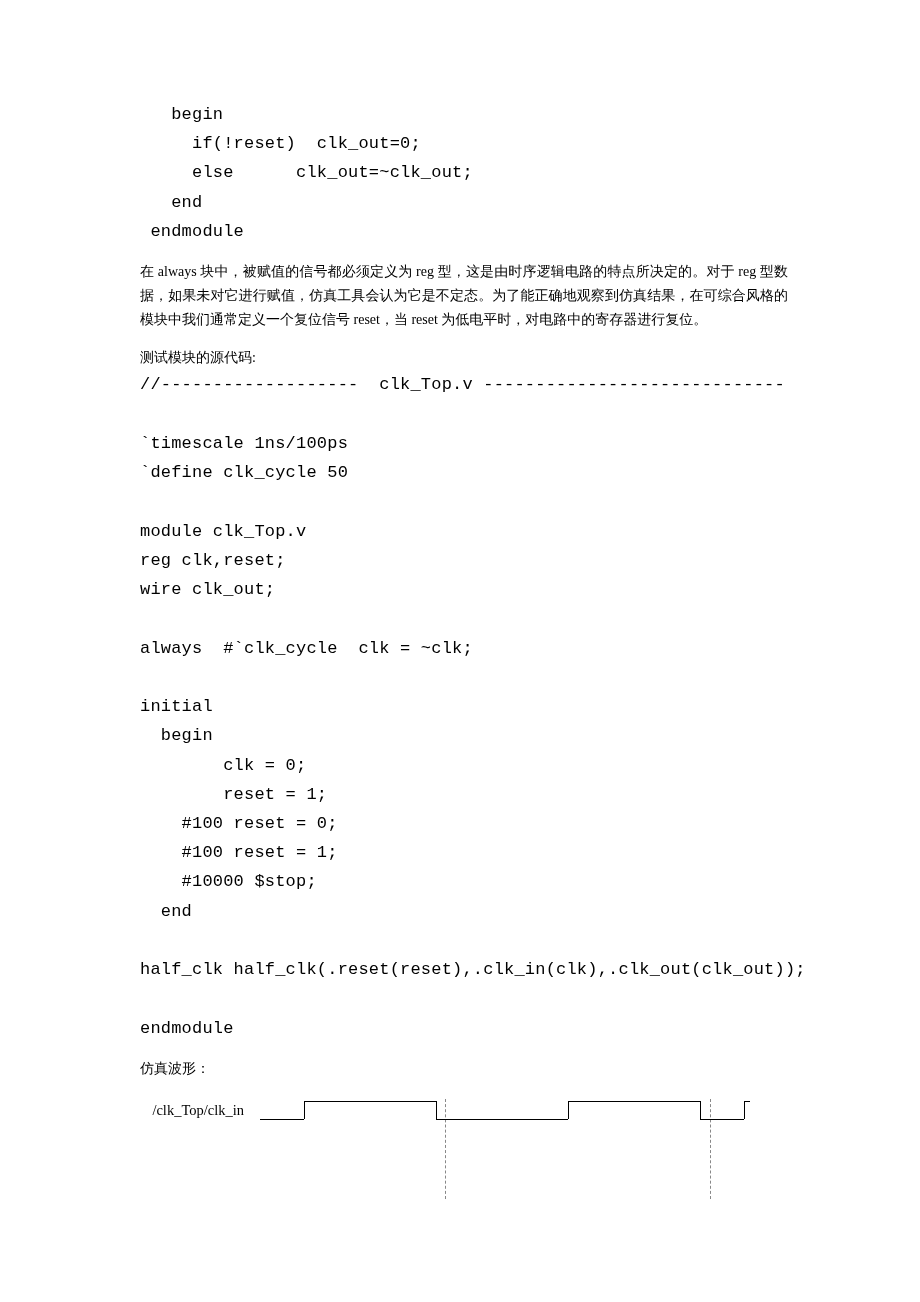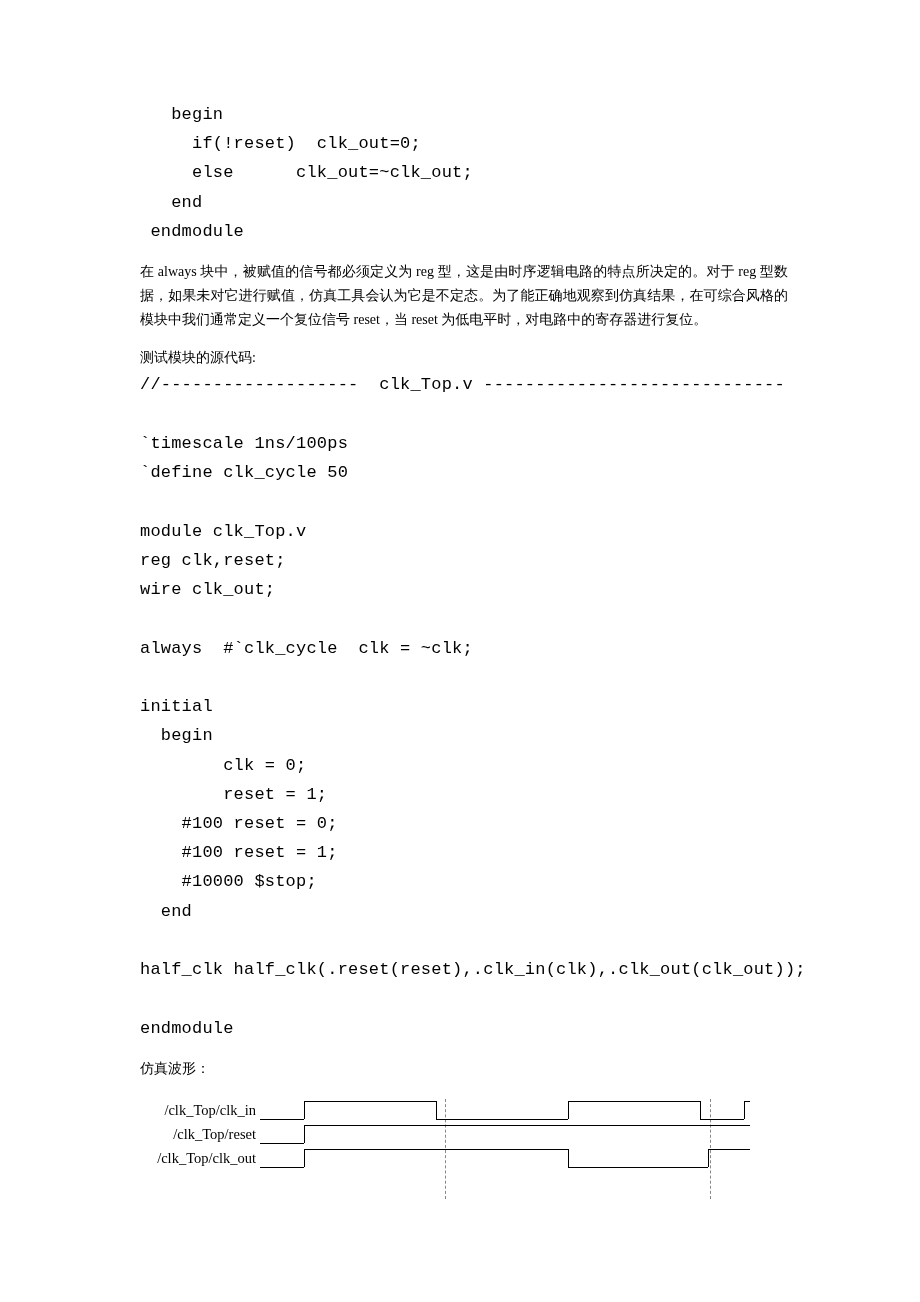--- a/index.html
+++ b/index.html
@@ -26,20 +26,21 @@
   .para {
     font-family: "SimSun", "宋体", serif;
     font-size: 14px;
     line-height: 1.72;
     text-align: justify;
   }
   .wrow {
     display: flex;
     align-items: center;
     height: 24px;
+    gap: 12px;
   }
   .wlabel {
     width: 120px;
     text-align: right;
     padding-right: 4px;
   }
   .wsig {
     position: relative;
     height: 24px;
     flex: 0 0 490px;
@@ -132,40 +133,14 @@
       <div class="hline" style="left:308px; top:2px; width:132px;"></div>
       <div class="vline" style="left:440px; top:2px; height:18px;"></div>
 
       <div class="hline" style="left:440px; top:20px; width:44px;"></div>
       <div class="vline" style="left:484px; top:2px; height:18px;"></div>
 
       <div class="hline" style="left:484px; top:2px; width:6px;"></div>
     </div>
   </div>
 
-  <div class="wrow" style="position:absolute; top:24px; left:0; right:0;">
-    <div class="wlabel">/clk_Top/reset</div>
-    <div class="wsig">
 
-      <div class="hline" style="left:0; top:20px; width:44px;"></div>
-      <div class="vline" style="left:44px; top:2px; height:18px;"></div>
-
-      <div class="hline" style="left:44px; top:2px; width:446px;"></div>
-    </div>
-  </div>
-
-  <div class="wrow" style="position:absolute; top:48px; left:0; right:0;">
-    <div class="wlabel">/clk_Top/clk_out</div>
-    <div class="wsig">
-
-      <div class="hline" style="left:0; top:20px; width:44px;"></div>
-      <div class="vline" style="left:44px; top:2px; height:18px;"></div>
-
-      <div class="hline" style="left:44px; top:2px; width:264px;"></div>
-      <div class="vline" style="left:308px; top:2px; height:18px;"></div>
-
-      <div class="hline" style="left:308px; top:20px; width:140px;"></div>
-      <div class="vline" style="left:448px; top:2px; height:18px;"></div>
-
-      <div class="hline" style="left:448px; top:2px; width:42px;"></div>
-    </div>
-  </div>
 </div>
 
 </body></html>

